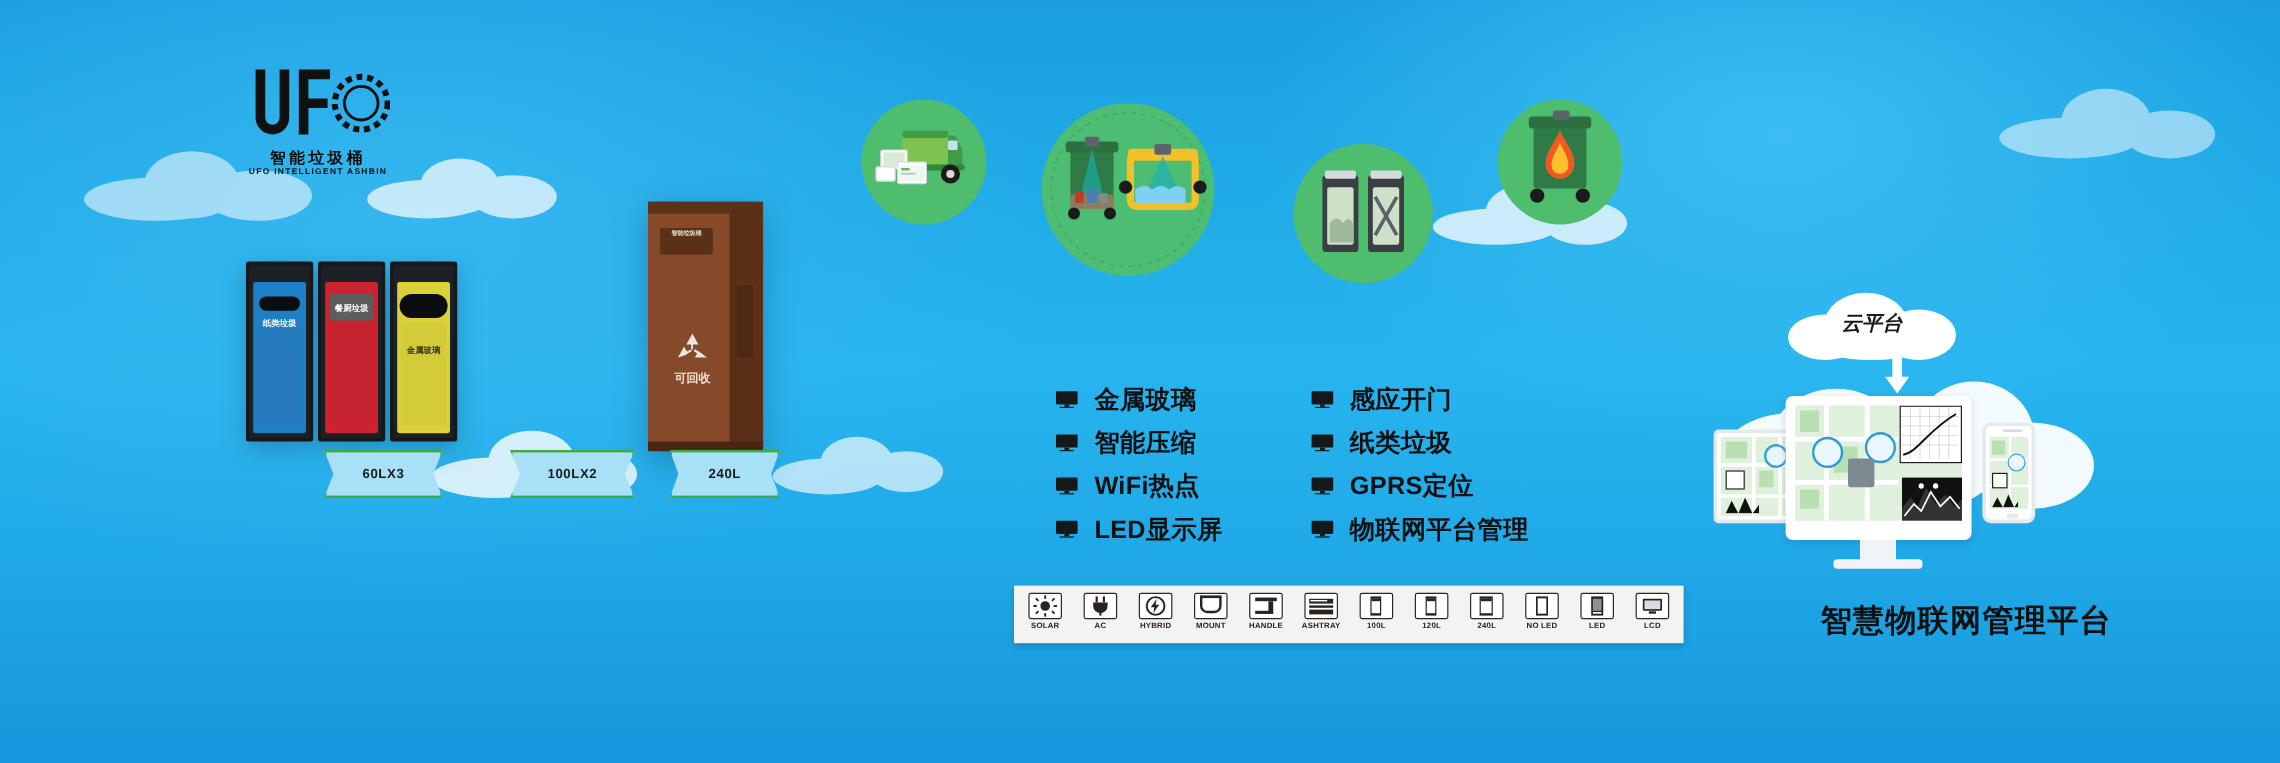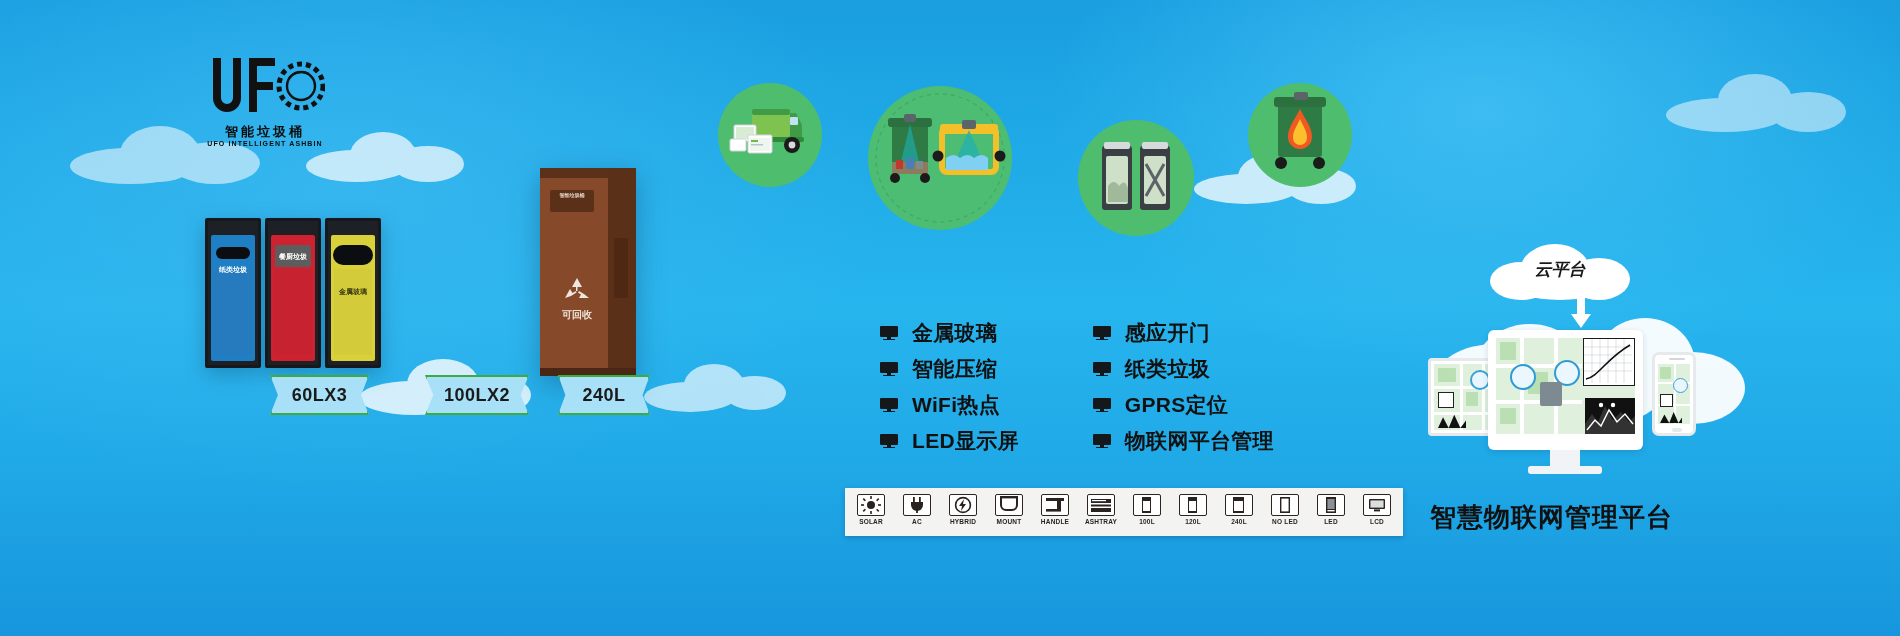--- a/index.html
+++ b/index.html
@@ -37,21 +37,21 @@
   
   .binGrey{position:absolute;left:390px;top:198px;width:140px;height:180px;
            filter:drop-shadow(0 8px 12px rgba(0,40,70,.3));}
   
   .binBrown{position:absolute;left:540px;top:168px;width:96px;height:210px;
             filter:drop-shadow(0 8px 14px rgba(0,40,70,.32));}
 
   
   .banner{position:absolute;height:36px;background:#a8e1f7;border:2px solid #3faa3f;
           display:flex;align-items:center;justify-content:center;
-          color:#1a1a1a;font-weight:bold;font-size:18px;letter-spacing:.5px;
+          color:#1a1a1a;font-weight:bold;font-size:11px;letter-spacing:.5px;
           clip-path:polygon(0 0,100% 0,92% 50%,100% 100%,0 100%,8% 50%);}
 
   
   .gcircle{position:absolute;border-radius:50%;background:#4fbd6e;}
   .gcircle.mid{background:#4cbd72;}
 
   
   .features{position:absolute;left:880px;top:320px;display:flex;gap:74px;}
   .fcol{display:flex;flex-direction:column;gap:10px;}
   .frow{display:flex;align-items:center;gap:14px;height:26px;}
@@ -65,21 +65,21 @@
   .strip{position:absolute;left:845px;top:488px;height:42px;background:#f3f3f1;
          display:flex;align-items:center;padding:3px 6px;gap:6px;
          box-shadow:0 2px 5px rgba(0,40,70,.25);}
   .chip{width:40px;height:36px;display:flex;flex-direction:column;align-items:center;}
   .chip .gl{width:28px;height:22px;border:1.6px solid #2f2520;border-radius:2px;background:#fff;
             display:flex;align-items:center;justify-content:center;box-sizing:border-box;position:relative;overflow:hidden;}
   .chip .nm{margin-top:2px;font-size:6.5px;font-weight:bold;color:#2a221e;letter-spacing:.2px;white-space:nowrap;}
   .cloudlab{position:absolute;left:1500px;top:248px;width:110px;height:46px;}
   .cloudlab .t{position:absolute;left:0;top:10px;width:110px;text-align:center;
                 font-size:17px;font-weight:bold;color:#1a1a1a;font-style:italic;}
-  .plat-title{position:absolute;left:1430px;top:500px;width:330px;text-align:left;
+  .plat-title{position:absolute;left:1430px;top:500px;width:330px;text-align:right;
               font-size:26px;font-weight:bold;color:#111;letter-spacing:1px;}
   .screen{position:absolute;background:#fff;border:3px solid #e7eaec;box-sizing:border-box;}
   .map{position:absolute;inset:0;background:#dff0dc;}
   .mapline{position:absolute;background:#ffffff;}
   .mapblock{position:absolute;background:#b9dfb2;border-radius:1px;}
 </style>
 </head>
 <body>
 
 <div class="stage">

